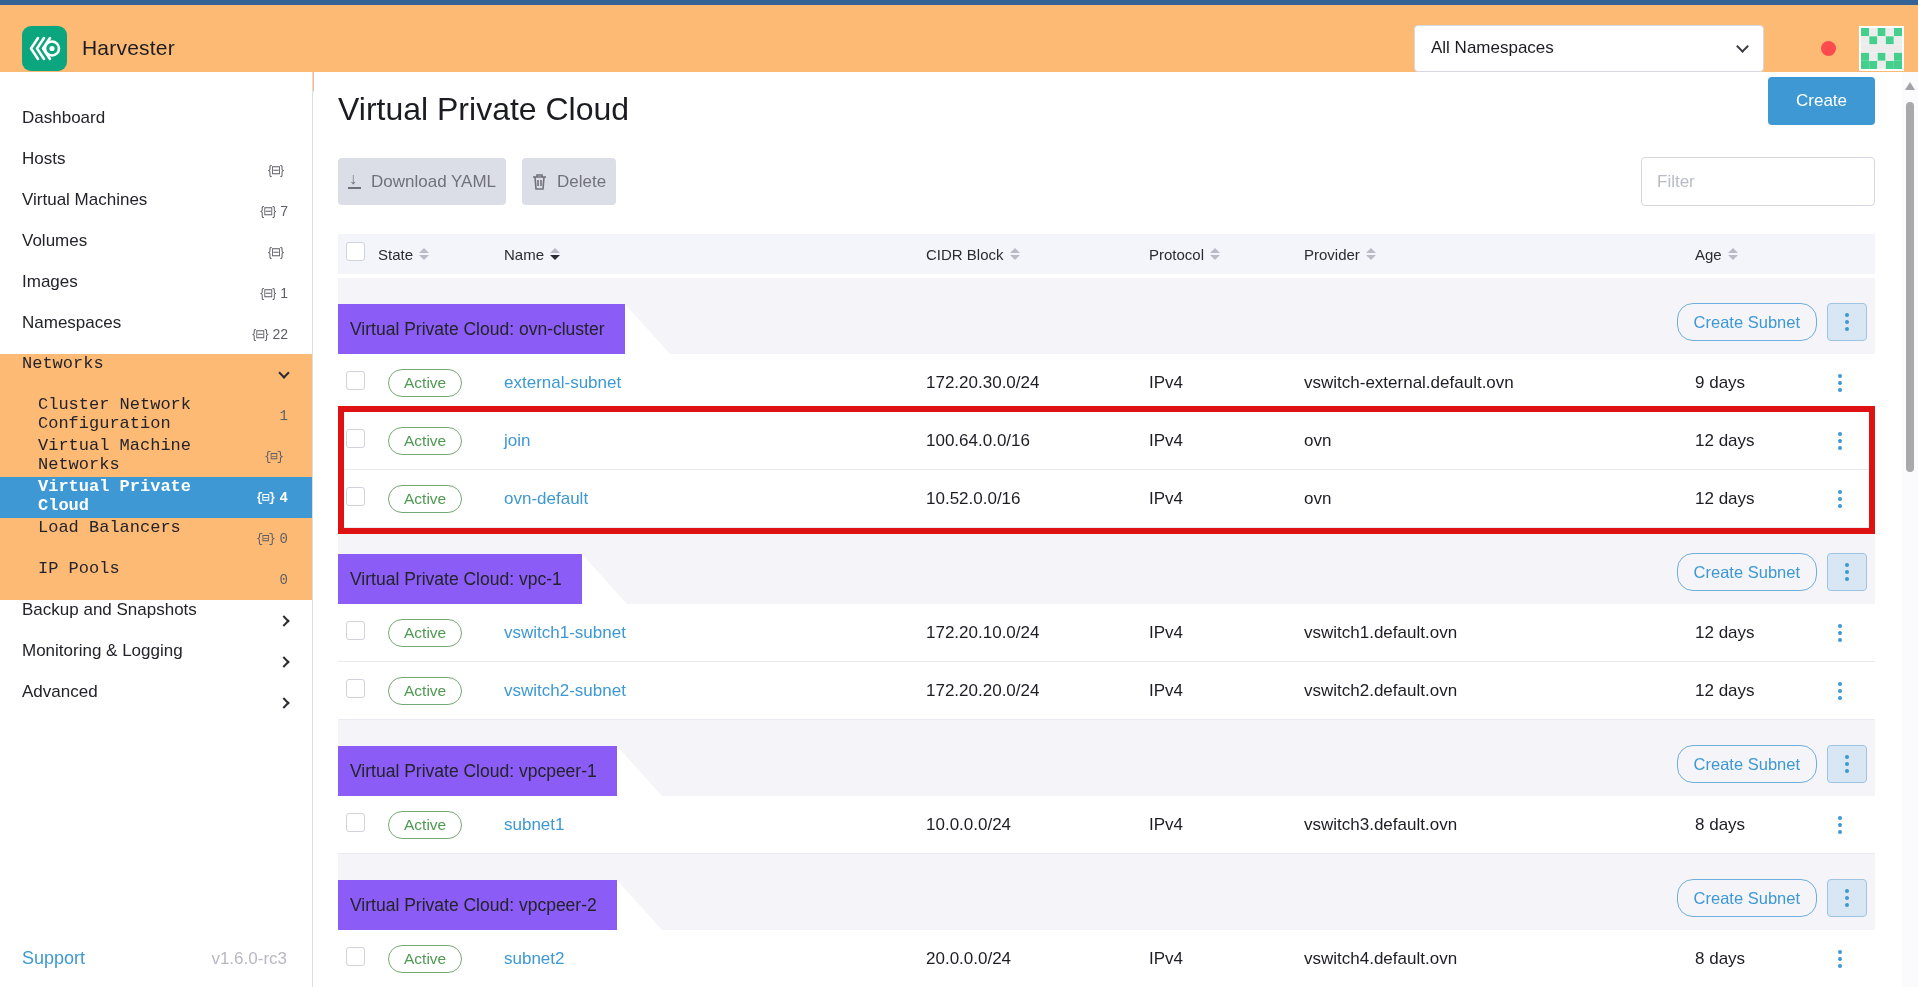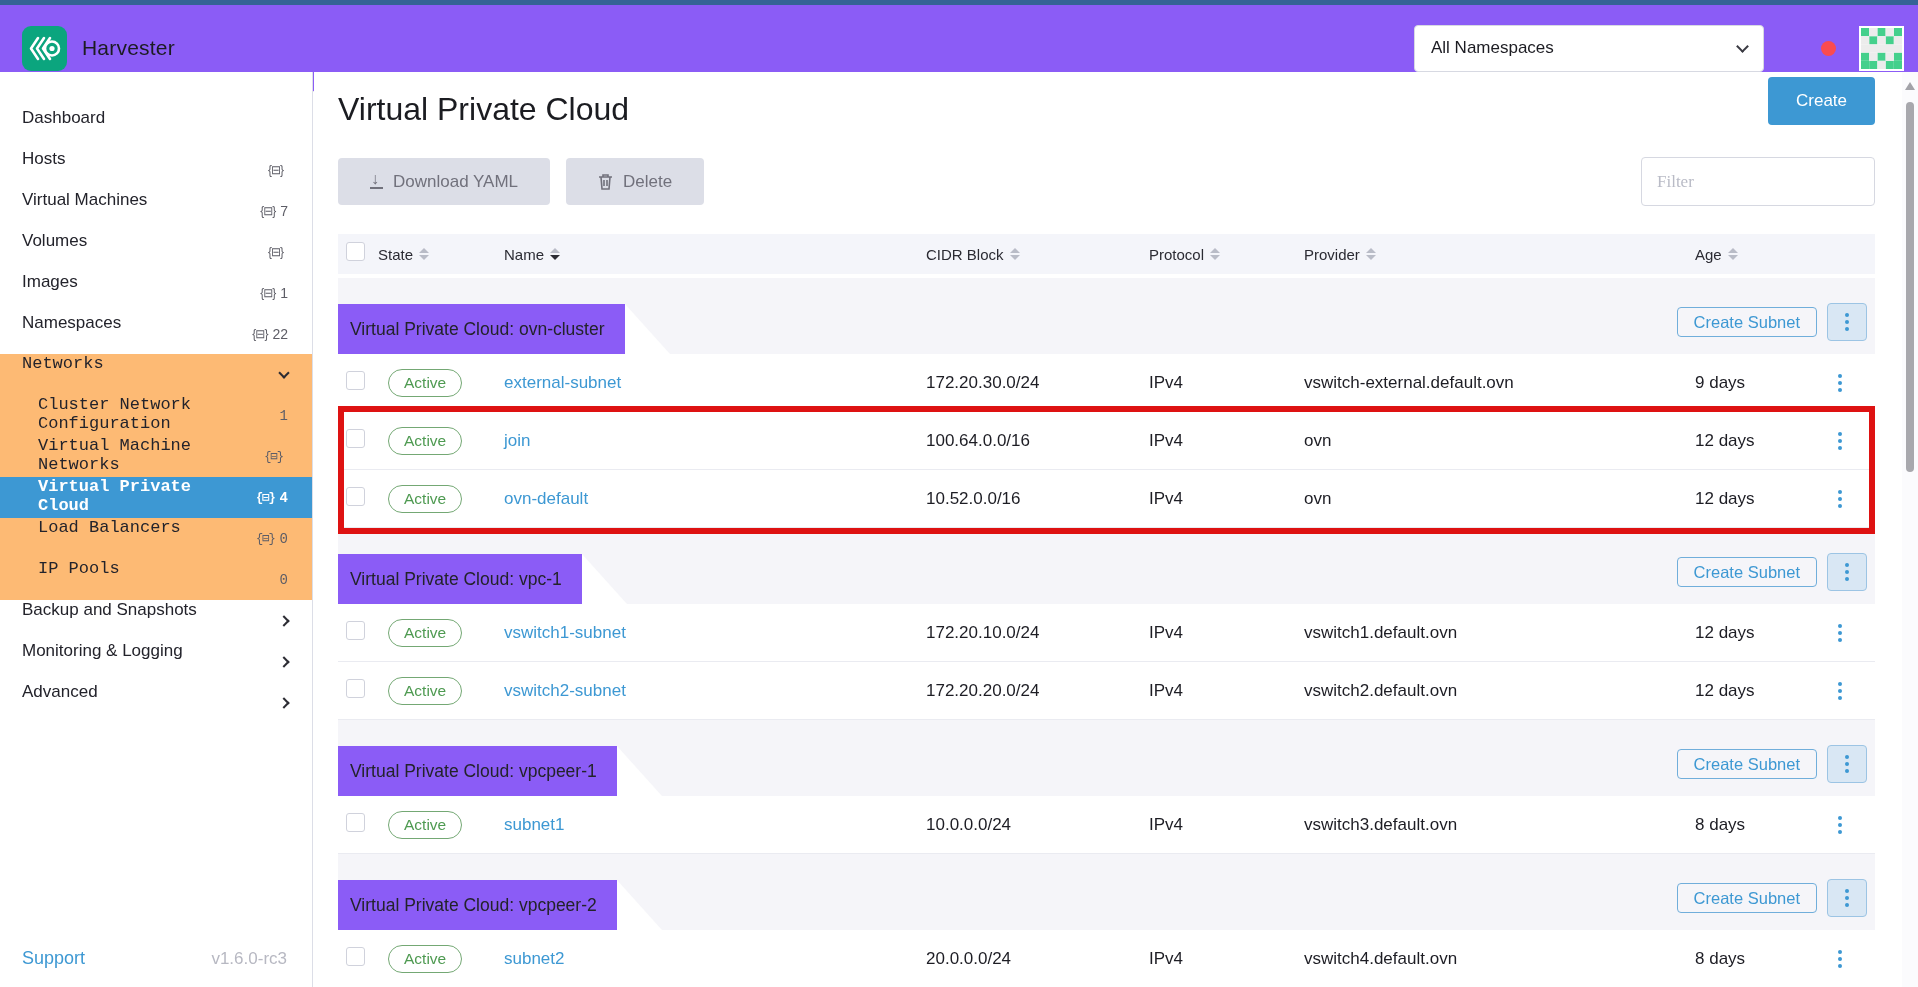--- a/index.html
+++ b/index.html
@@ -1,20 +1,20 @@
 <!DOCTYPE html>
 <html><head>
 <meta charset="utf-8">
 <style>
   * { margin:0; padding:0; box-sizing:border-box; }
   html,body { width:1918px; height:987px; overflow:hidden; background:#fff;
               font-family:"Liberation Sans", sans-serif; color:#23232b; }
 
   
-  .app-header { position:absolute; top:0; left:0; right:0; height:92px; background:#8b5cf6;
+  .app-header { position:absolute; top:0; left:0; right:0; height:92px; background:#fdba74;
                 border-top:5px solid #356396; border-bottom:1px solid #e6e6ed;
                 display:flex; align-items:center; }
   .logo-box { width:45px; height:45px; margin-left:22px; flex:0 0 auto; }
   .brand-name { font-size:21px; margin-left:15px; color:#1c1c22; letter-spacing:.2px; }
   .ns-select { margin-left:auto; width:350px; height:47px; border:1px solid #d7d9e2; border-radius:4px;
                background:#fff; display:flex; align-items:center; padding:0 16px; cursor:pointer; }
   .ns-select span { font-size:17px; color:#1c1c22; }
   .chev { display:inline-block; width:9px; height:9px; border-right:2px solid #3a3a42; border-bottom:2px solid #3a3a42; }
   .chev.down { transform:rotate(45deg); margin-top:-4px; }
   .chev.right { transform:rotate(-45deg); }
@@ -43,26 +43,26 @@
   
   .content { position:absolute; left:314px; top:72px; right:16px; bottom:0; background:#fff;
              padding:0 27px 0 24px; overflow:hidden; }
   .page-title { margin-top:15px; font-size:32px; font-weight:400; color:#1b1c21; height:44px; line-height:44px; }
   .create-btn { position:absolute; top:5px; right:27px; width:107px; height:48px; background:#3d98d3;
                 color:#fff; border:none; border-radius:4px; font-size:17px; font-family:inherit; cursor:pointer; }
 
   .actions-row { margin-top:26px; height:49px; display:flex; align-items:center; }
   .btn-disabled { height:47px; background:#dcdee7; color:#71717c; border:none; border-radius:4px;
                   font-size:17px; font-family:inherit; display:inline-flex; align-items:center; gap:10px;
-                  padding:0 32px; margin-right:16px; }
+                  padding:0 10px; margin-right:16px; }
   .dl-icon { display:inline-block; position:relative; width:13px; height:15px; }
   .dl-icon:before { content:"↓"; position:absolute; top:-4px; left:1px; font-size:16px; font-weight:bold; }
   .dl-icon:after { content:""; position:absolute; bottom:0; left:0; width:13px; border-bottom:2px solid #71717c; }
   .filter-input { margin-left:auto; width:234px; height:49px; border:1px solid #d6d8e1; border-radius:4px;
-                  font-size:17px; font-family:Liberation Serif, serif; padding:0 15px; color:#23232b; outline:none; }
+                  font-size:17px; font-family:Liberation Sans, sans-serif; padding:0 15px; color:#23232b; outline:none; }
   .filter-input::placeholder { color:#b9bbc6; }
 
   
   .table-wrap { position:relative; margin-top:28px; }
   .grid-row { display:grid; grid-template-columns:40px 126px 422px 223px 155px 391px 117px 56px; align-items:center; }
   .thead { height:40px; background:#f4f5fa; margin-bottom:4px; }
   .th { font-size:15px; color:#2b2b33; display:flex; align-items:center; gap:6px; cursor:pointer; }
   .sort { display:inline-flex; flex-direction:column; gap:2px; }
   .sort i { display:block; width:0; height:0; border-left:5px solid transparent; border-right:5px solid transparent; }
   .sort .up { border-bottom:5px solid #b9bcc7; }
@@ -71,21 +71,21 @@
   .cbx { width:19px; height:19px; border:1px solid #d0d2dc; border-radius:3px; background:#fff; display:inline-block; cursor:pointer; }
   .c-check { padding-left:8px; }
 
   .group-band { position:relative; height:76px; background:#f5f5f9; }
   .group-tab { position:absolute; left:0; bottom:0; height:50px; background:#8b5cf6; display:flex; align-items:center;
                padding:0 20px 0 12px; }
   .group-tab:after { content:""; position:absolute; left:100%; bottom:0; width:0; height:0;
                      border-bottom:50px solid #fff; border-right:45px solid transparent; }
   .group-label { font-size:17.5px; color:#23232a; white-space:nowrap; }
   .group-actions { position:absolute; right:8px; bottom:13px; display:flex; align-items:center; gap:10px; }
-  .create-subnet-btn { height:30px; padding:0 16px; background:transparent; border:1px solid #70aedb; border-radius:4px;
+  .create-subnet-btn { height:38px; padding:0 16px; background:transparent; border:1px solid #70aedb; border-radius:16px;
                        color:#3d98d3; font-size:16.5px; font-family:inherit; cursor:pointer; }
   .kebab-square { width:40px; height:38px; background:#d9e7f4; border:1px solid #9cc4e4; border-radius:4px;
                   display:flex; align-items:center; justify-content:center; cursor:pointer; }
   .kebab { display:inline-flex; flex-direction:column; gap:3px; cursor:pointer; padding:4px; }
   .kebab i { width:4px; height:4px; border-radius:50%; background:#3d98d3; }
 
   .trow { height:58px; background:#fff; border-bottom:1px solid #eaebf1; }
   .state-badge { display:inline-block; margin-left:10px; padding:4px 15px; border:1px solid #74a874; border-radius:15px;
                  color:#4e9a51; font-size:15.5px; }
   .name-link { color:#3d98d3; font-size:17px; text-decoration:none; cursor:pointer; }

